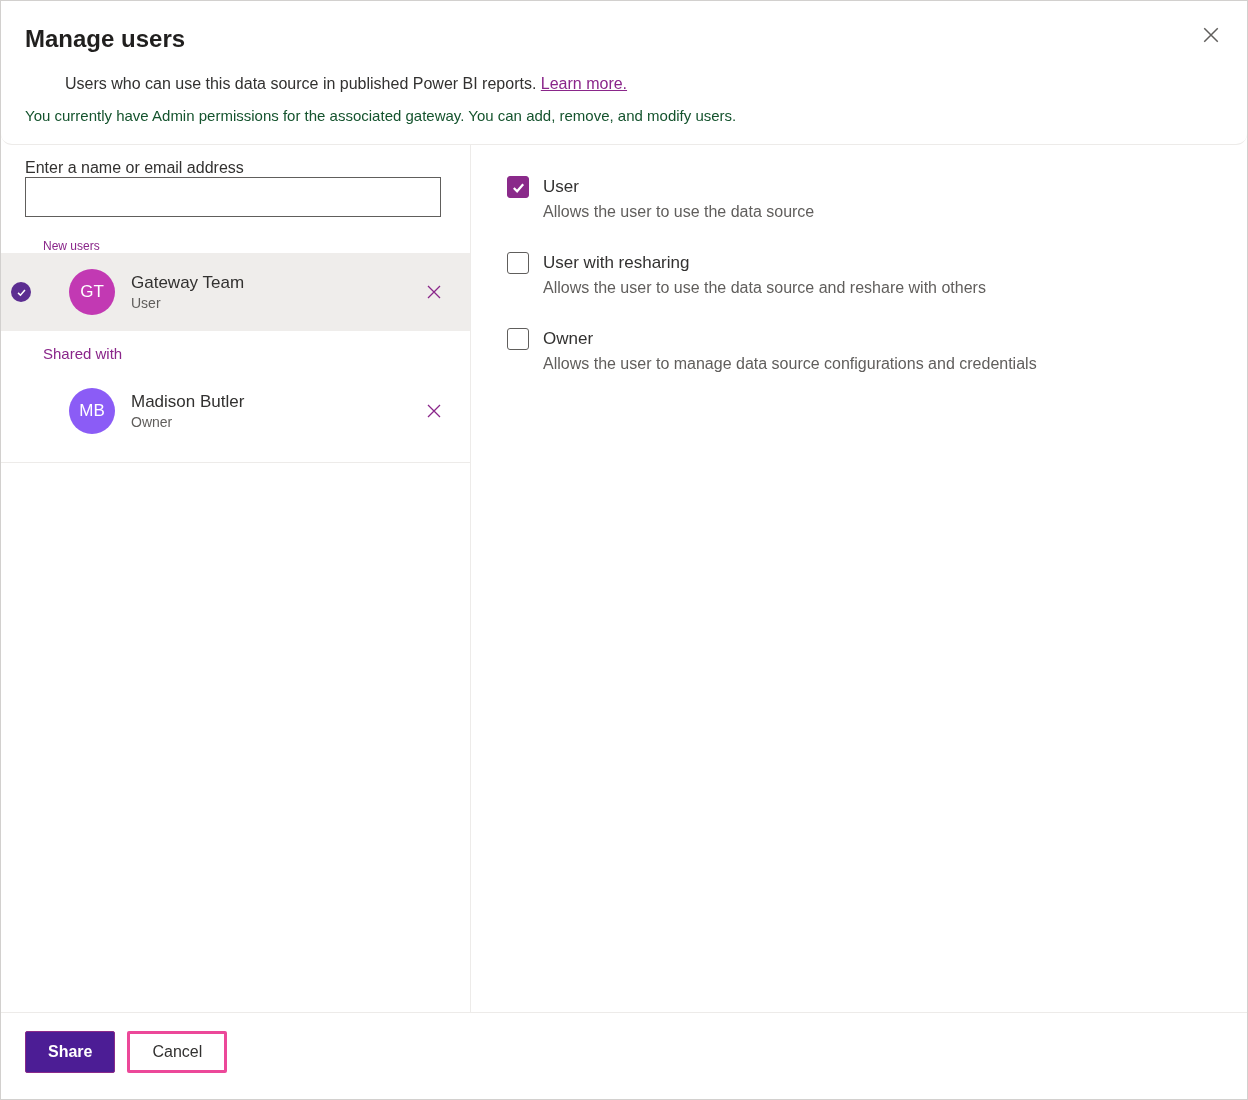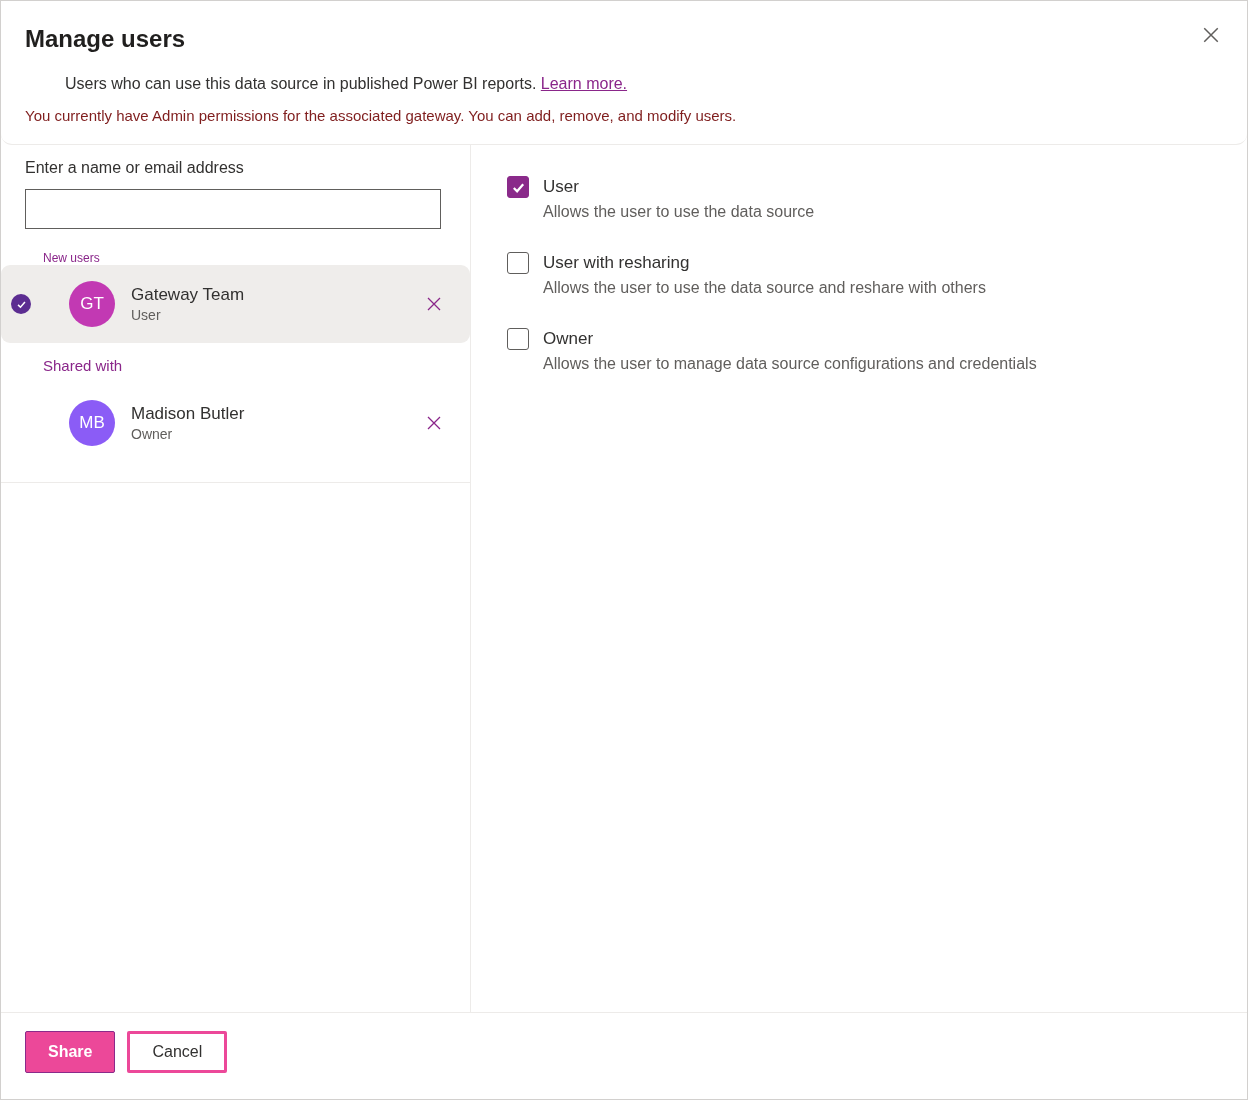--- a/index.html
+++ b/index.html
@@ -55,40 +55,40 @@
       margin-bottom: 14px;
       margin-left: 40px;
     }
     .learn-more {
       color: #8a268a;
       text-decoration: underline;
       cursor: pointer;
     }
     .permission-note {
       font-size: 15px;
-      color: #7f1d1d;
+      color: #14532d;
     }
     .dialog-body {
       flex: 1;
       display: flex;
       overflow: hidden;
     }
     .left-panel {
       width: 470px;
       border-right: 1px solid #edebe9;
       display: flex;
       flex-direction: column;
     }
     .search-section {
       padding: 14px 24px 14px 24px;
     }
     .search-label {
       font-size: 16px;
       color: #323130;
-      margin-bottom: 12px;
+      margin-bottom: 0;
       display: block;
     }
     .search-input {
       width: 416px;
       height: 40px;
       border: 1px solid #605e5c;
       padding: 0 10px;
       font-size: 14px;
       outline: none;
     }
@@ -96,21 +96,20 @@
       font-size: 12px;
       color: #8a268a;
       padding: 8px 0 0 42px;
     }
     .user-row {
       display: flex;
       align-items: center;
       padding: 16px 20px 16px 10px;
       position: relative;
       cursor: pointer;
-      border-radius: 9px;
     }
     .user-row.selected {
       background: #efedeb;
     }
     .selection-badge {
       width: 20px;
       height: 20px;
       border-radius: 50%;
       background: #5c2d91;
       display: flex;
@@ -169,21 +168,21 @@
       justify-content: center;
       cursor: pointer;
       color: #8a268a;
     }
     .remove-btn svg {
       width: 16px;
       height: 16px;
     }
     .shared-with-section {
       border-bottom: 1px solid #edebe9;
-      padding-bottom: 20px;
+      padding-bottom: 12px;
     }
     .shared-header {
       padding: 14px 0 10px 42px;
       font-size: 15px;
       color: #8a268a;
     }
     .right-panel {
       flex: 1;
       padding: 30px 36px;
     }
@@ -238,21 +237,21 @@
       height: 42px;
       padding: 0 22px;
       font-size: 16px;
       cursor: pointer;
       border-radius: 2px;
       display: flex;
       align-items: center;
       justify-content: center;
     }
     .btn-primary {
-      background: #ec4899;
+      background: #4c1d95;
       color: #fff;
       border: 1px solid #8a2a8a;
       font-weight: 600;
     }
     .btn-secondary {
       background: #fff;
       color: #323130;
       border: 3px solid #ec4899;
     }
   </style>

